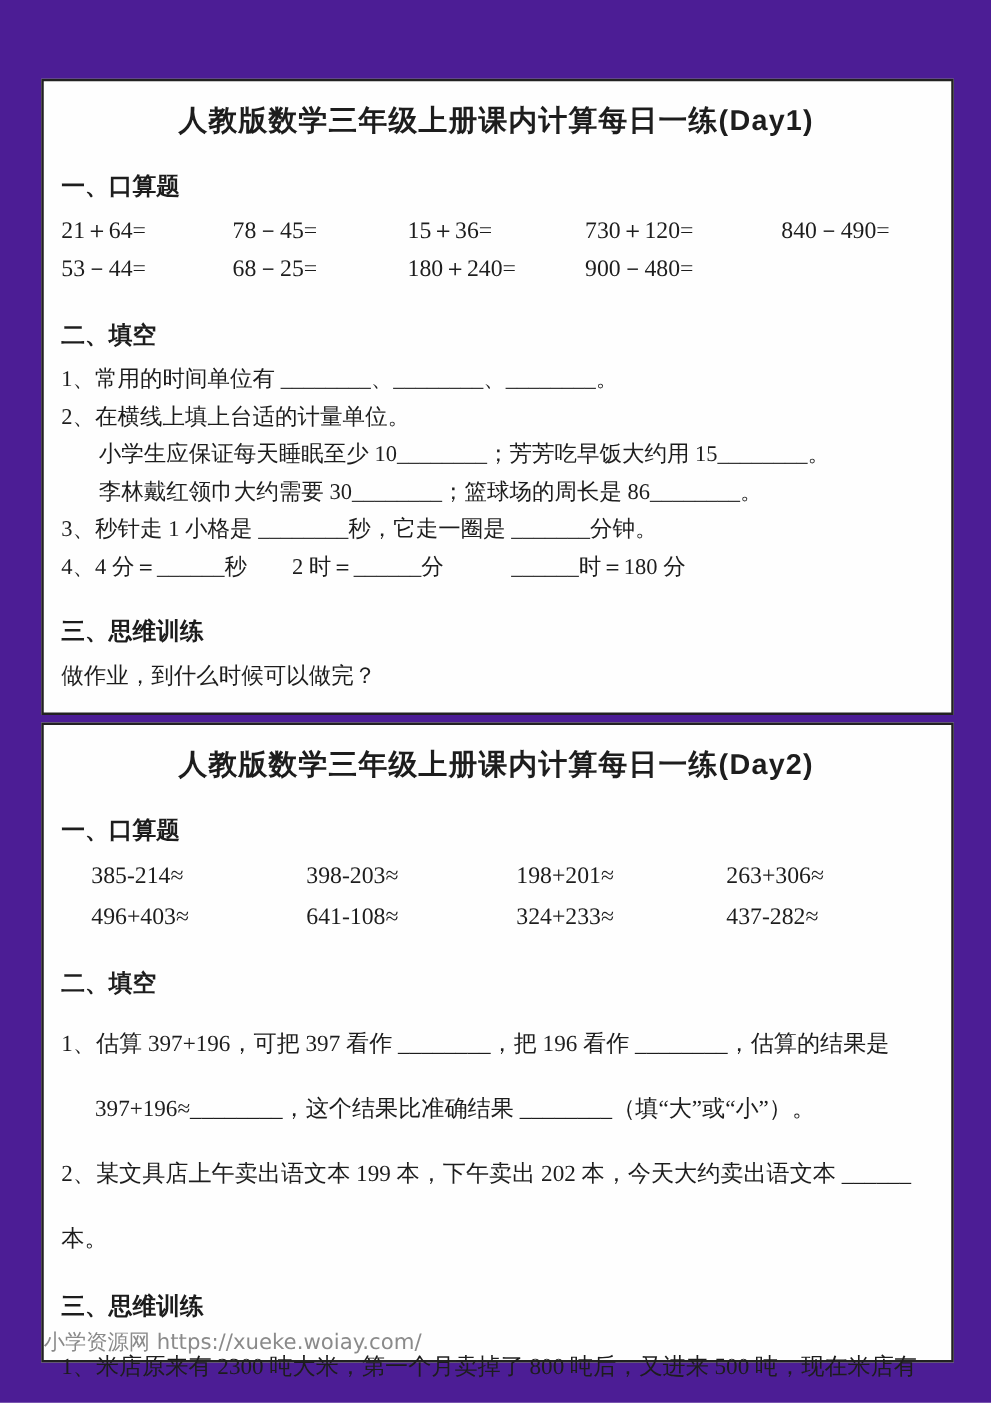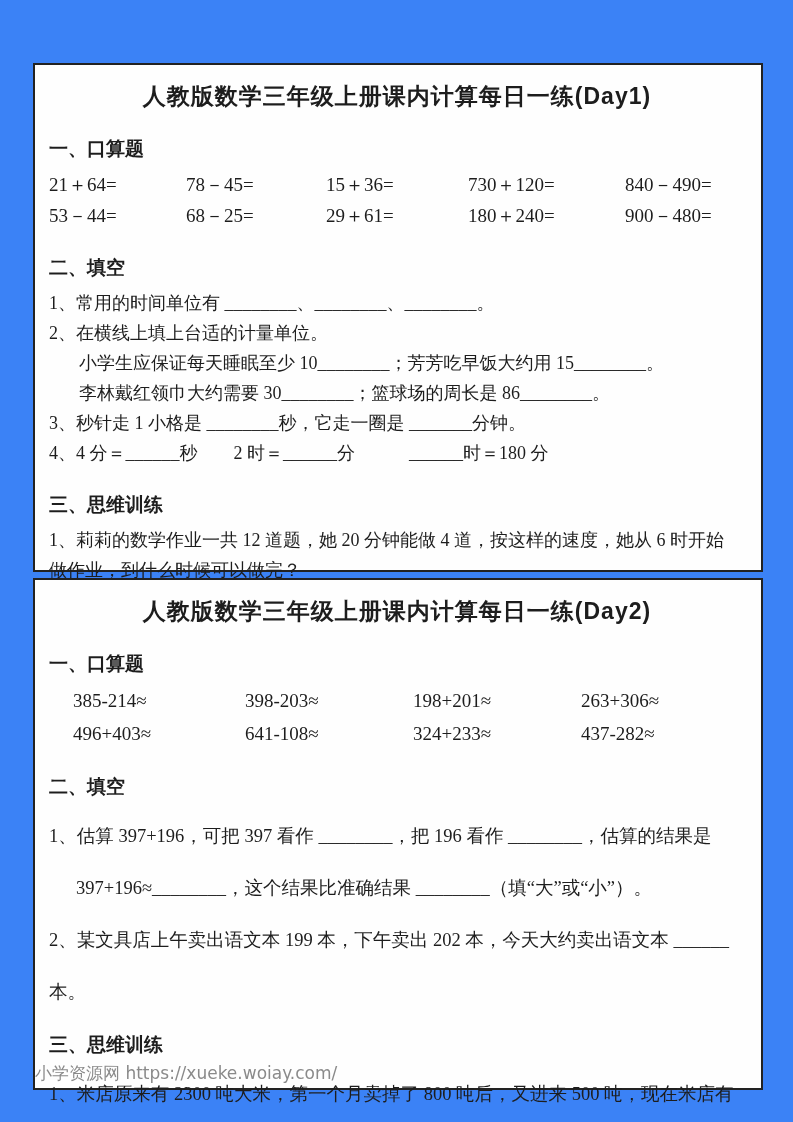--- a/index.html
+++ b/index.html
@@ -1,19 +1,19 @@
 <!DOCTYPE html>
 <html><head>
 <meta charset="utf-8">
 <style>
   * { box-sizing: border-box; margin: 0; padding: 0; }
   body { background: #ffffff; }
   .page {
     position: relative; width: 793px; height: 1122px;
-    background: #3b82f6; overflow: hidden;
+    background: #4c1d95; overflow: hidden;
     font-family: "Liberation Serif", "DejaVu Serif", serif;
     color: #1d1d1d;
   }
   .box {
     position: absolute; left: 33px; width: 730px;
     border: 2px solid #222222; background: #fefefe;
     padding: 10px 16px 0 14px;
   }
   #day1-box { top: 63px;  height: 509px; }
   #day2-box { top: 578px; height: 512px; }
@@ -57,35 +57,33 @@
     <div class="oral1">
       <span>21＋64=</span>
       <span>78－45=</span>
       <span>15＋36=</span>
       <span>730＋120=</span>
       <span>840－490=</span>
     </div>
     <div class="oral1">
       <span>53－44=</span>
       <span>68－25=</span>
-      <span>29＋61=</span>
       <span>180＋240=</span>
       <span>900－480=</span>
     </div>
 
     <div class="h">二、填空</div>
     <p class="line">1、常用的时间单位有 ________、________、________。</p>
     <p class="line">2、在横线上填上台适的计量单位。</p>
     <p class="line indent">小学生应保证每天睡眠至少 10________；芳芳吃早饭大约用 15________。</p>
     <p class="line indent">李林戴红领巾大约需要 30________；篮球场的周长是 86________。</p>
     <p class="line">3、秒针走 1 小格是 ________秒，它走一圈是 _______分钟。</p>
     <p class="line">4、4 分＝______秒　　2 时＝______分　　　______时＝180 分</p>
 
     <div class="h">三、思维训练</div>
-    <p class="line">1、莉莉的数学作业一共 12 道题，她 20 分钟能做 4 道，按这样的速度，她从 6 时开始</p>
     <p class="line">做作业，到什么时候可以做完？</p>
   </div>
 
   <div class="box" id="day2-box">
     <div class="title">人教版数学三年级上册课内计算每日一练(Day2)</div>
 
     <div class="h">一、口算题</div>
     <div class="oral2">
       <span>385-214≈</span>
       <span>398-203≈</span>

